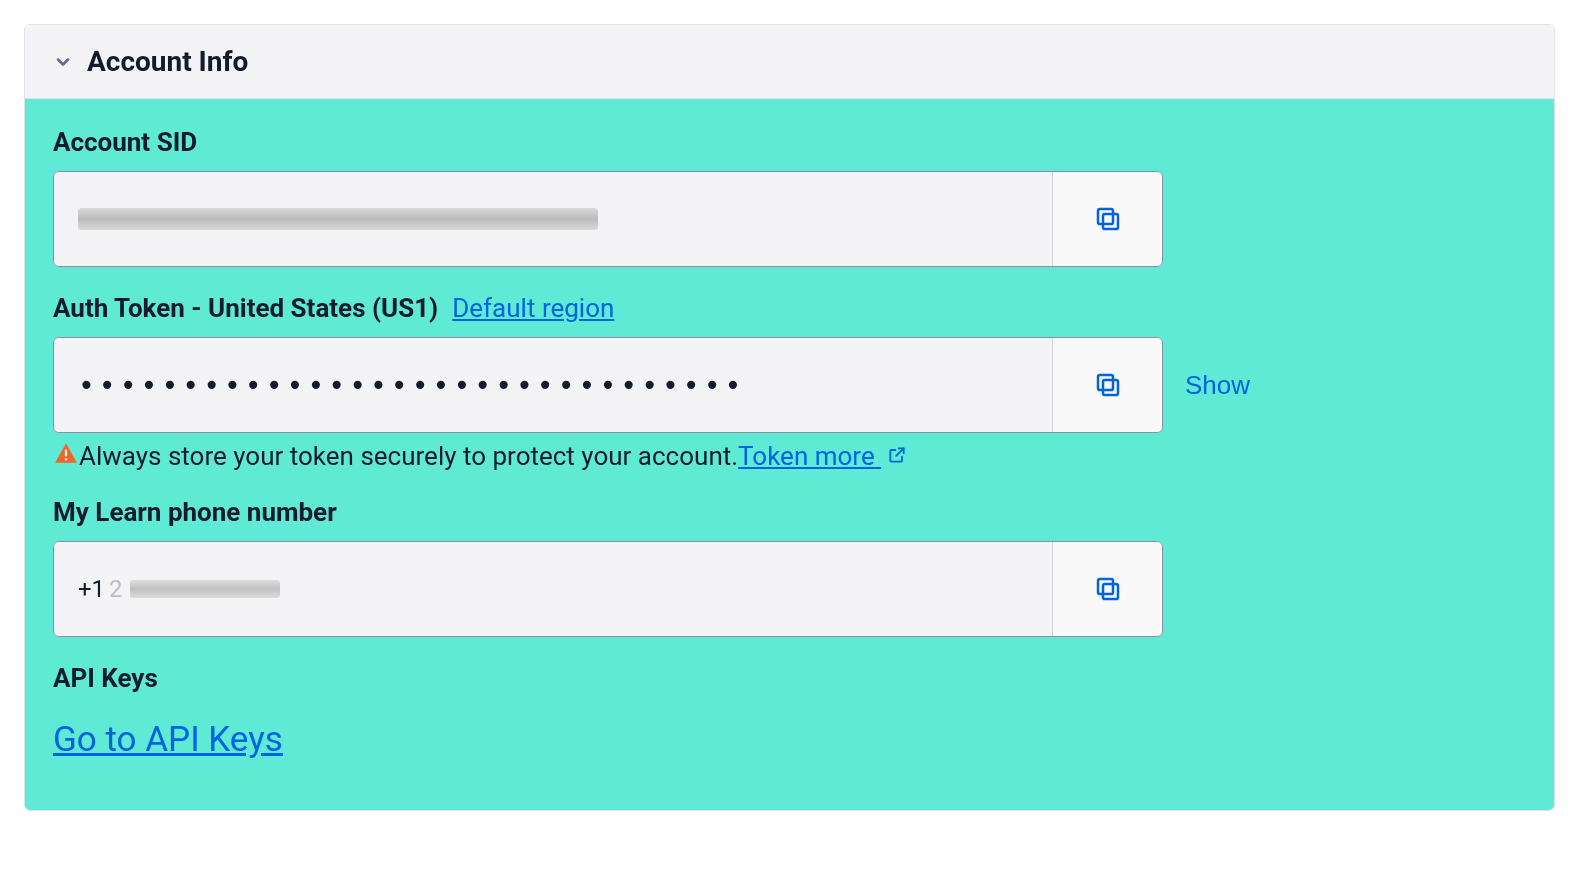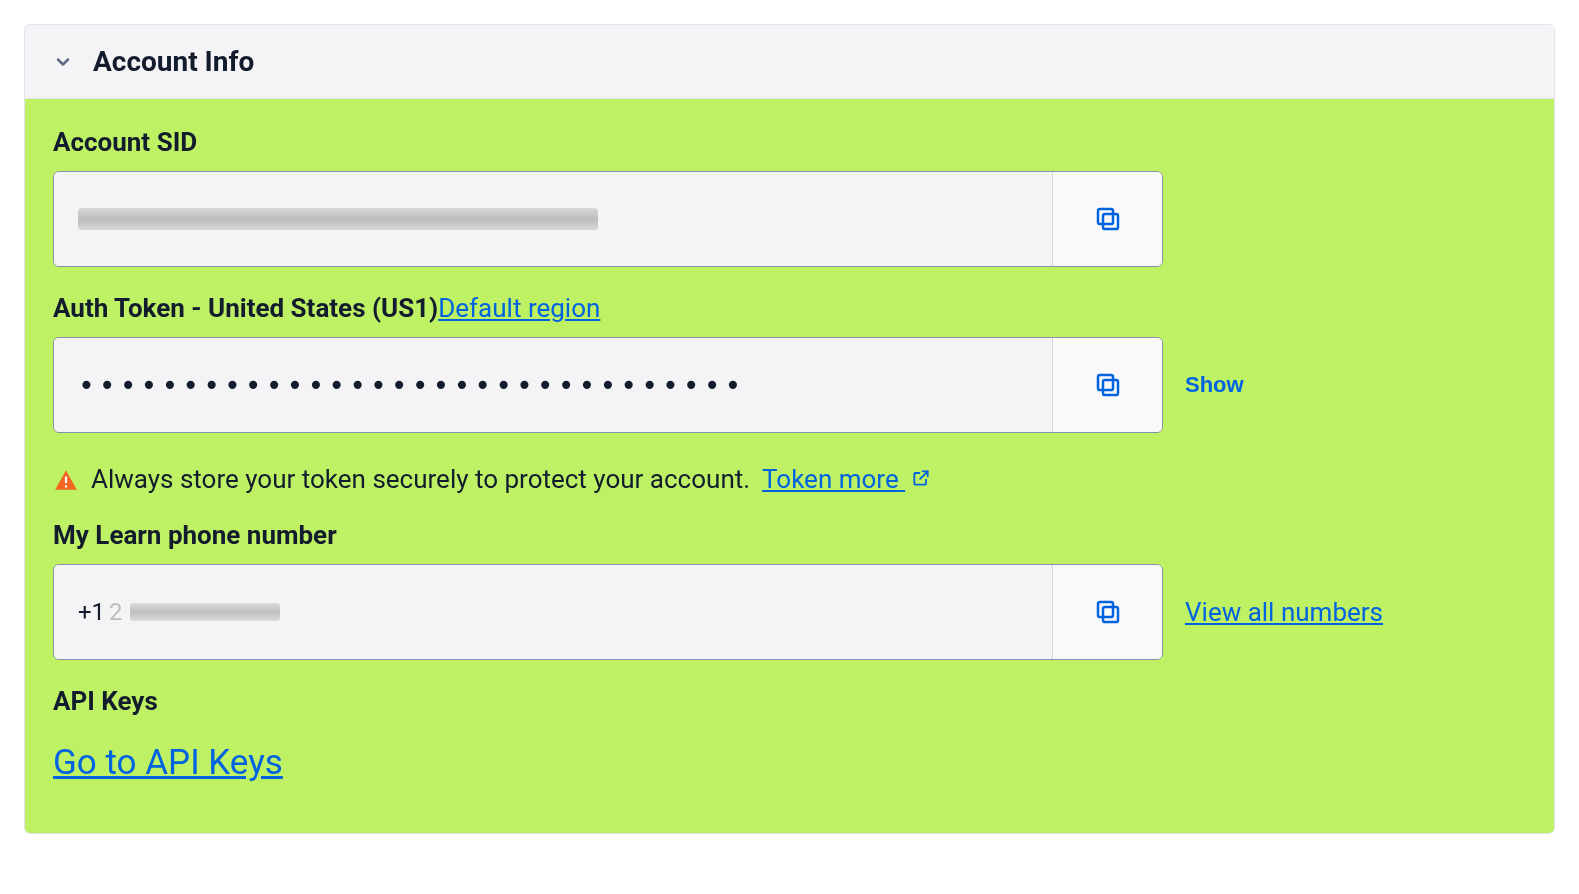--- a/index.html
+++ b/index.html
@@ -15,32 +15,32 @@
     border: 1px solid #e1e3ea;
     border-radius: 6px;
     overflow: hidden;
   }
   .panel-header {
     background: #f4f4f6;
     border-bottom: 1px solid #e1e3ea;
     padding: 20px 28px;
     display: flex;
     align-items: center;
-    gap: 20px;
+    gap: 14px;
     cursor: pointer;
   }
   .panel-header .chev svg { display:block; }
   .panel-title {
     font-weight: 700;
     font-size: 28px;
     color: #121c2d;
   }
   .panel-body {
     padding: 28px 28px 34px 28px;
-    background: #bef264;
+    background: #5eead4;
   }
   .field-label {
     font-weight: 700;
     font-size: 26px;
     color: #121c2d;
     margin-bottom: 14px;
   }
   .field-row {
     display: flex;
     align-items: center;
@@ -87,51 +87,50 @@
     color: #121c2d;
   }
   .phone-rest {
     color: #bdbdbd;
     letter-spacing: 1px;
   }
   .show-btn {
     background: none;
     border: none;
     color: #0263e0;
-    font-weight: 700;
-    font-size: 22px;
+    font-weight: 400;
+    font-size: 26px;
     cursor: pointer;
     padding: 4px 0;
   }
   .link {
     color: #0263e0;
     text-decoration: underline;
     font-size: 26px;
     cursor: pointer;
   }
   .section { margin-bottom: 26px; }
   .hint-row {
     display: flex;
-    align-items: flex-end;
-    gap: 12px;
-    font-size: 26px;
-    color: #121c2d;
-    margin-top: 31px;
+    align-items: flex-start;
+    font-size: 26px;
+    color: #121c2d;
+    margin-top: 8px;
   }
   .hint-row .warn svg { display:block; }
   .ext-icon { margin-left: 6px; }
   .label-inline {
     font-weight: 700;
     font-size: 26px;
     color: #121c2d;
   }
   .label-row {
     display:flex;
     align-items:baseline;
-    gap: 0;
+    gap: 14px;
     margin-bottom: 14px;
     flex-wrap: wrap;
   }
   .api-keys-link {
     font-size: 35px;
     color: #0263e0;
     text-decoration: underline;
     cursor: pointer;
     display: inline-block;
     margin-top: 12px;
@@ -237,21 +236,20 @@
               <rect x="0" y="0" width="150" height="18" rx="3" fill="url(#g2)"></rect>
             </svg>
           </div>
           <div class="copy-slot">
             <svg width="30" height="30" viewBox="0 0 24 24" fill="none" stroke="#0263e0" stroke-width="2">
               <rect x="8" y="8" width="12" height="12" rx="1.5"></rect>
               <rect x="4" y="4" width="12" height="12" rx="1.5"></rect>
             </svg>
           </div>
         </div>
-        <a class="link">View all numbers</a>
       </div>
     </div>
 
     <div class="section" style="margin-bottom:16px">
       <div class="field-label">API Keys</div>
       <a class="api-keys-link">Go to API Keys</a>
     </div>
 
   </div>
 </div>

